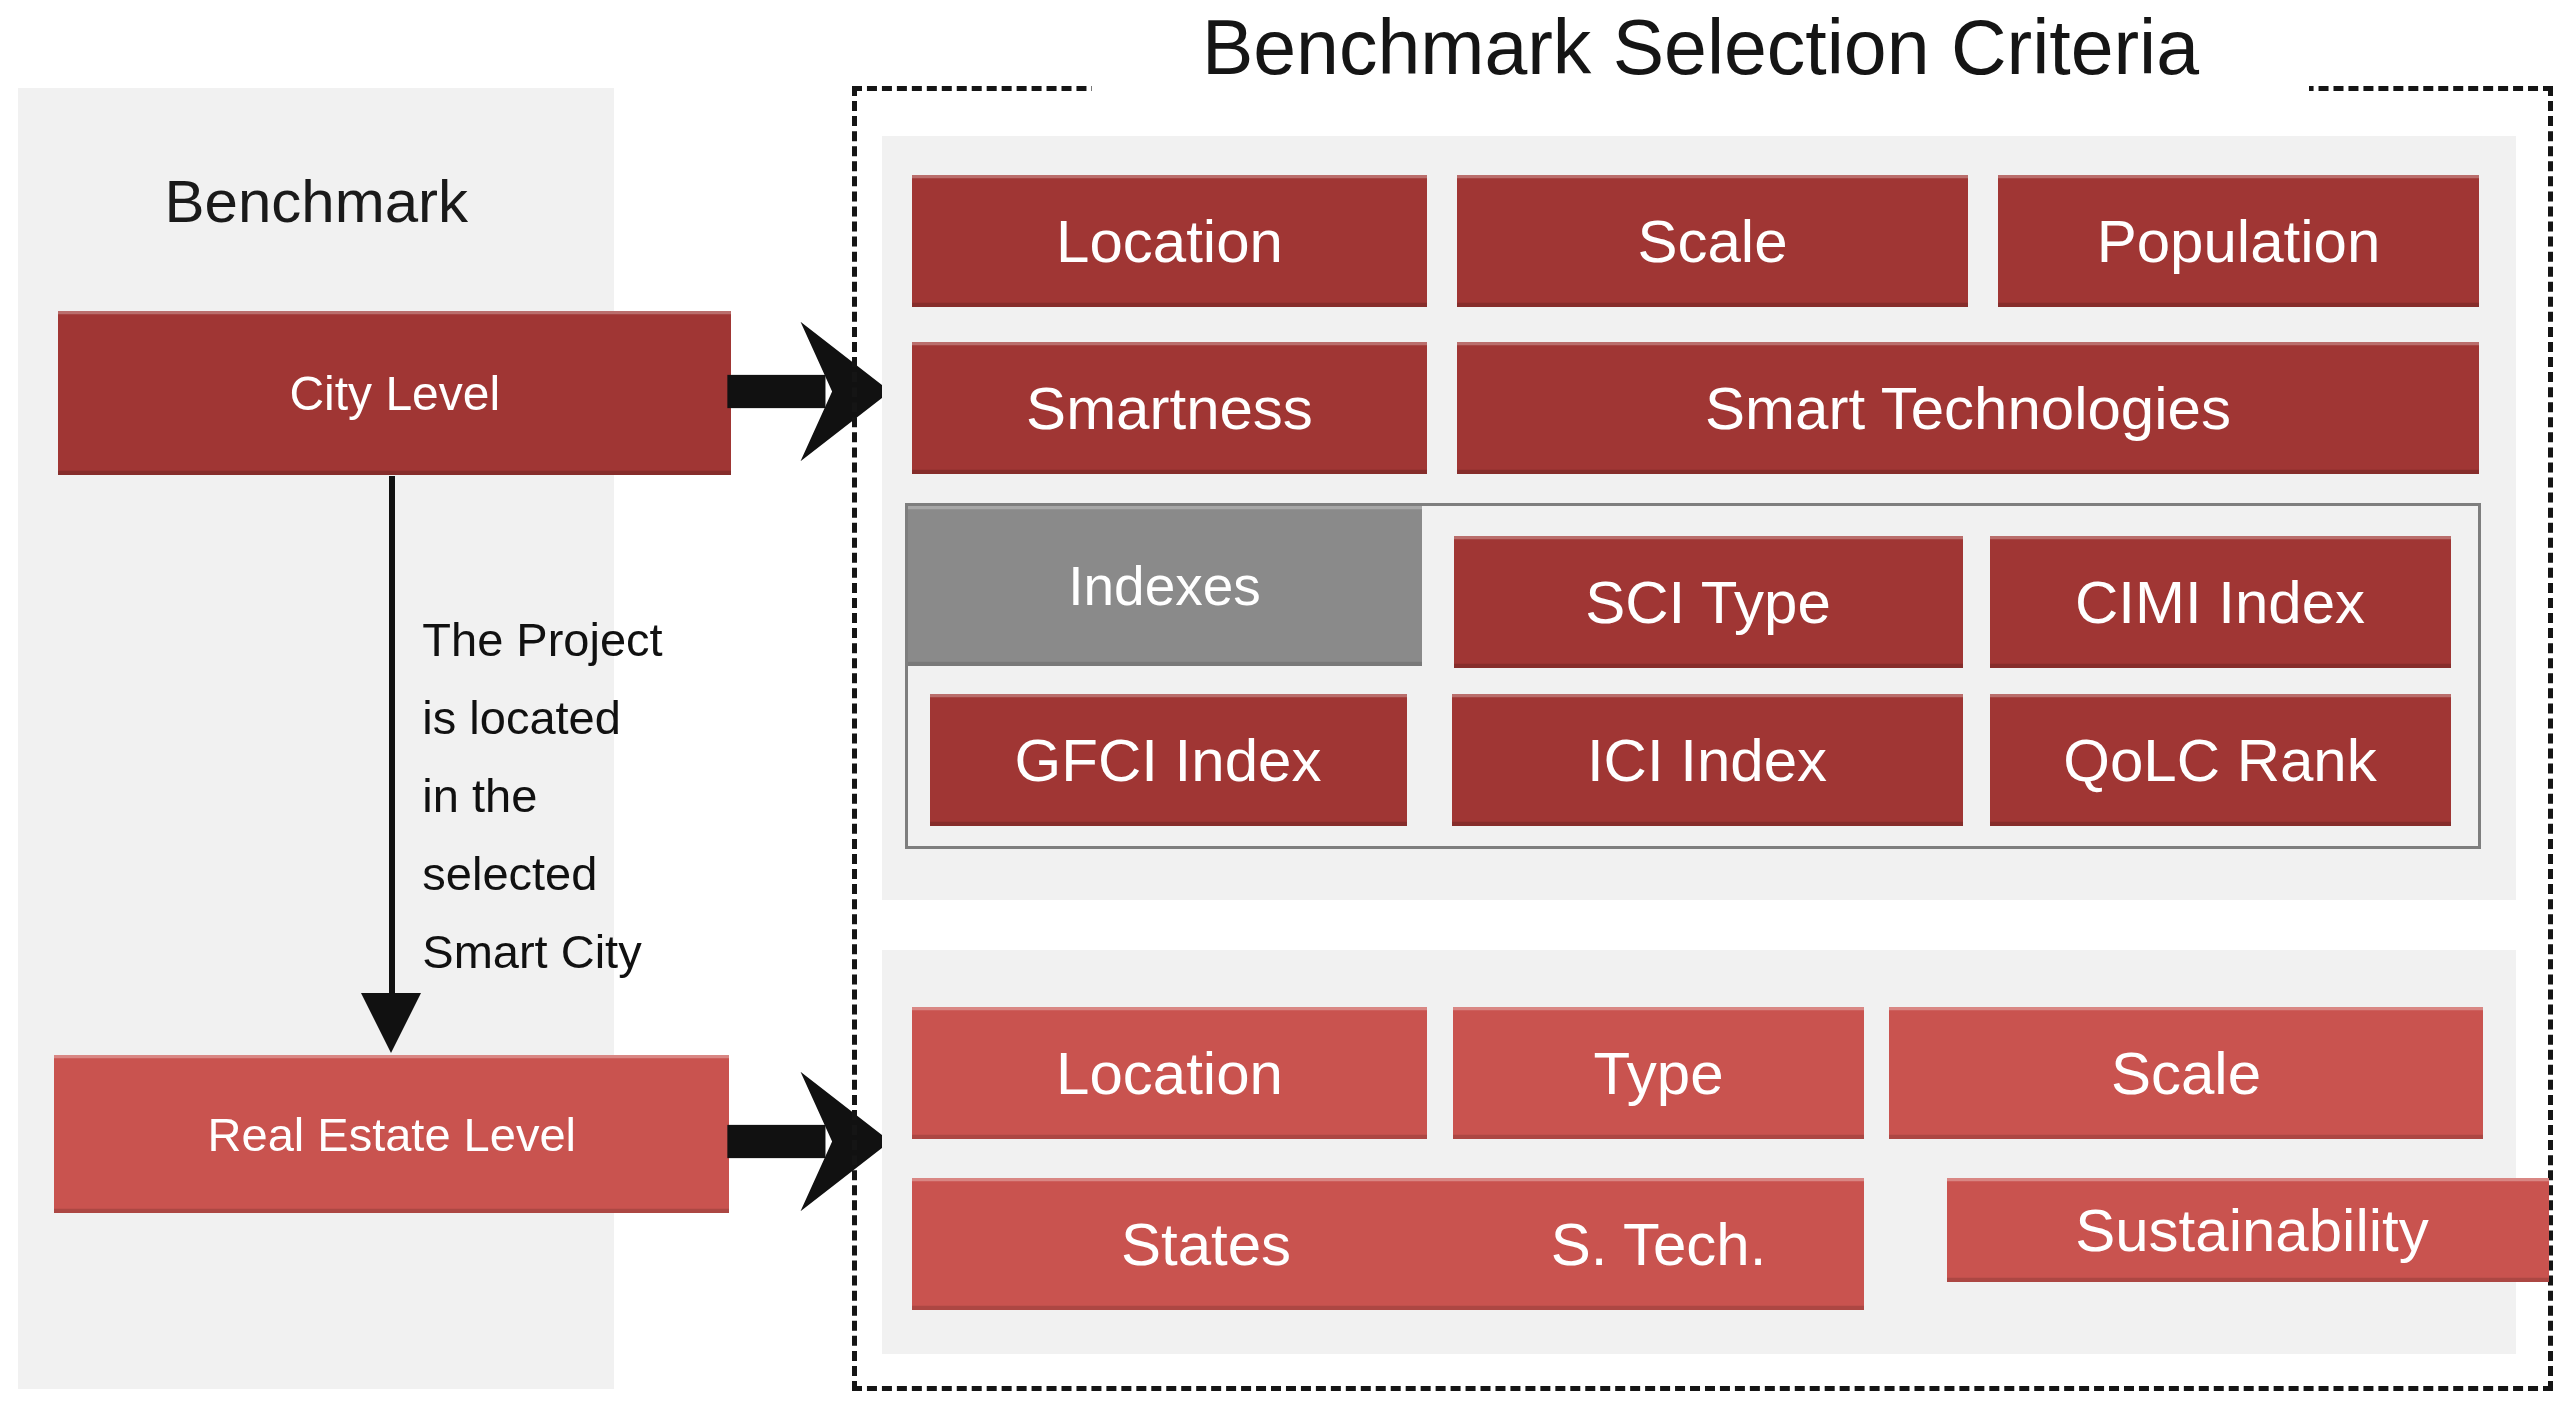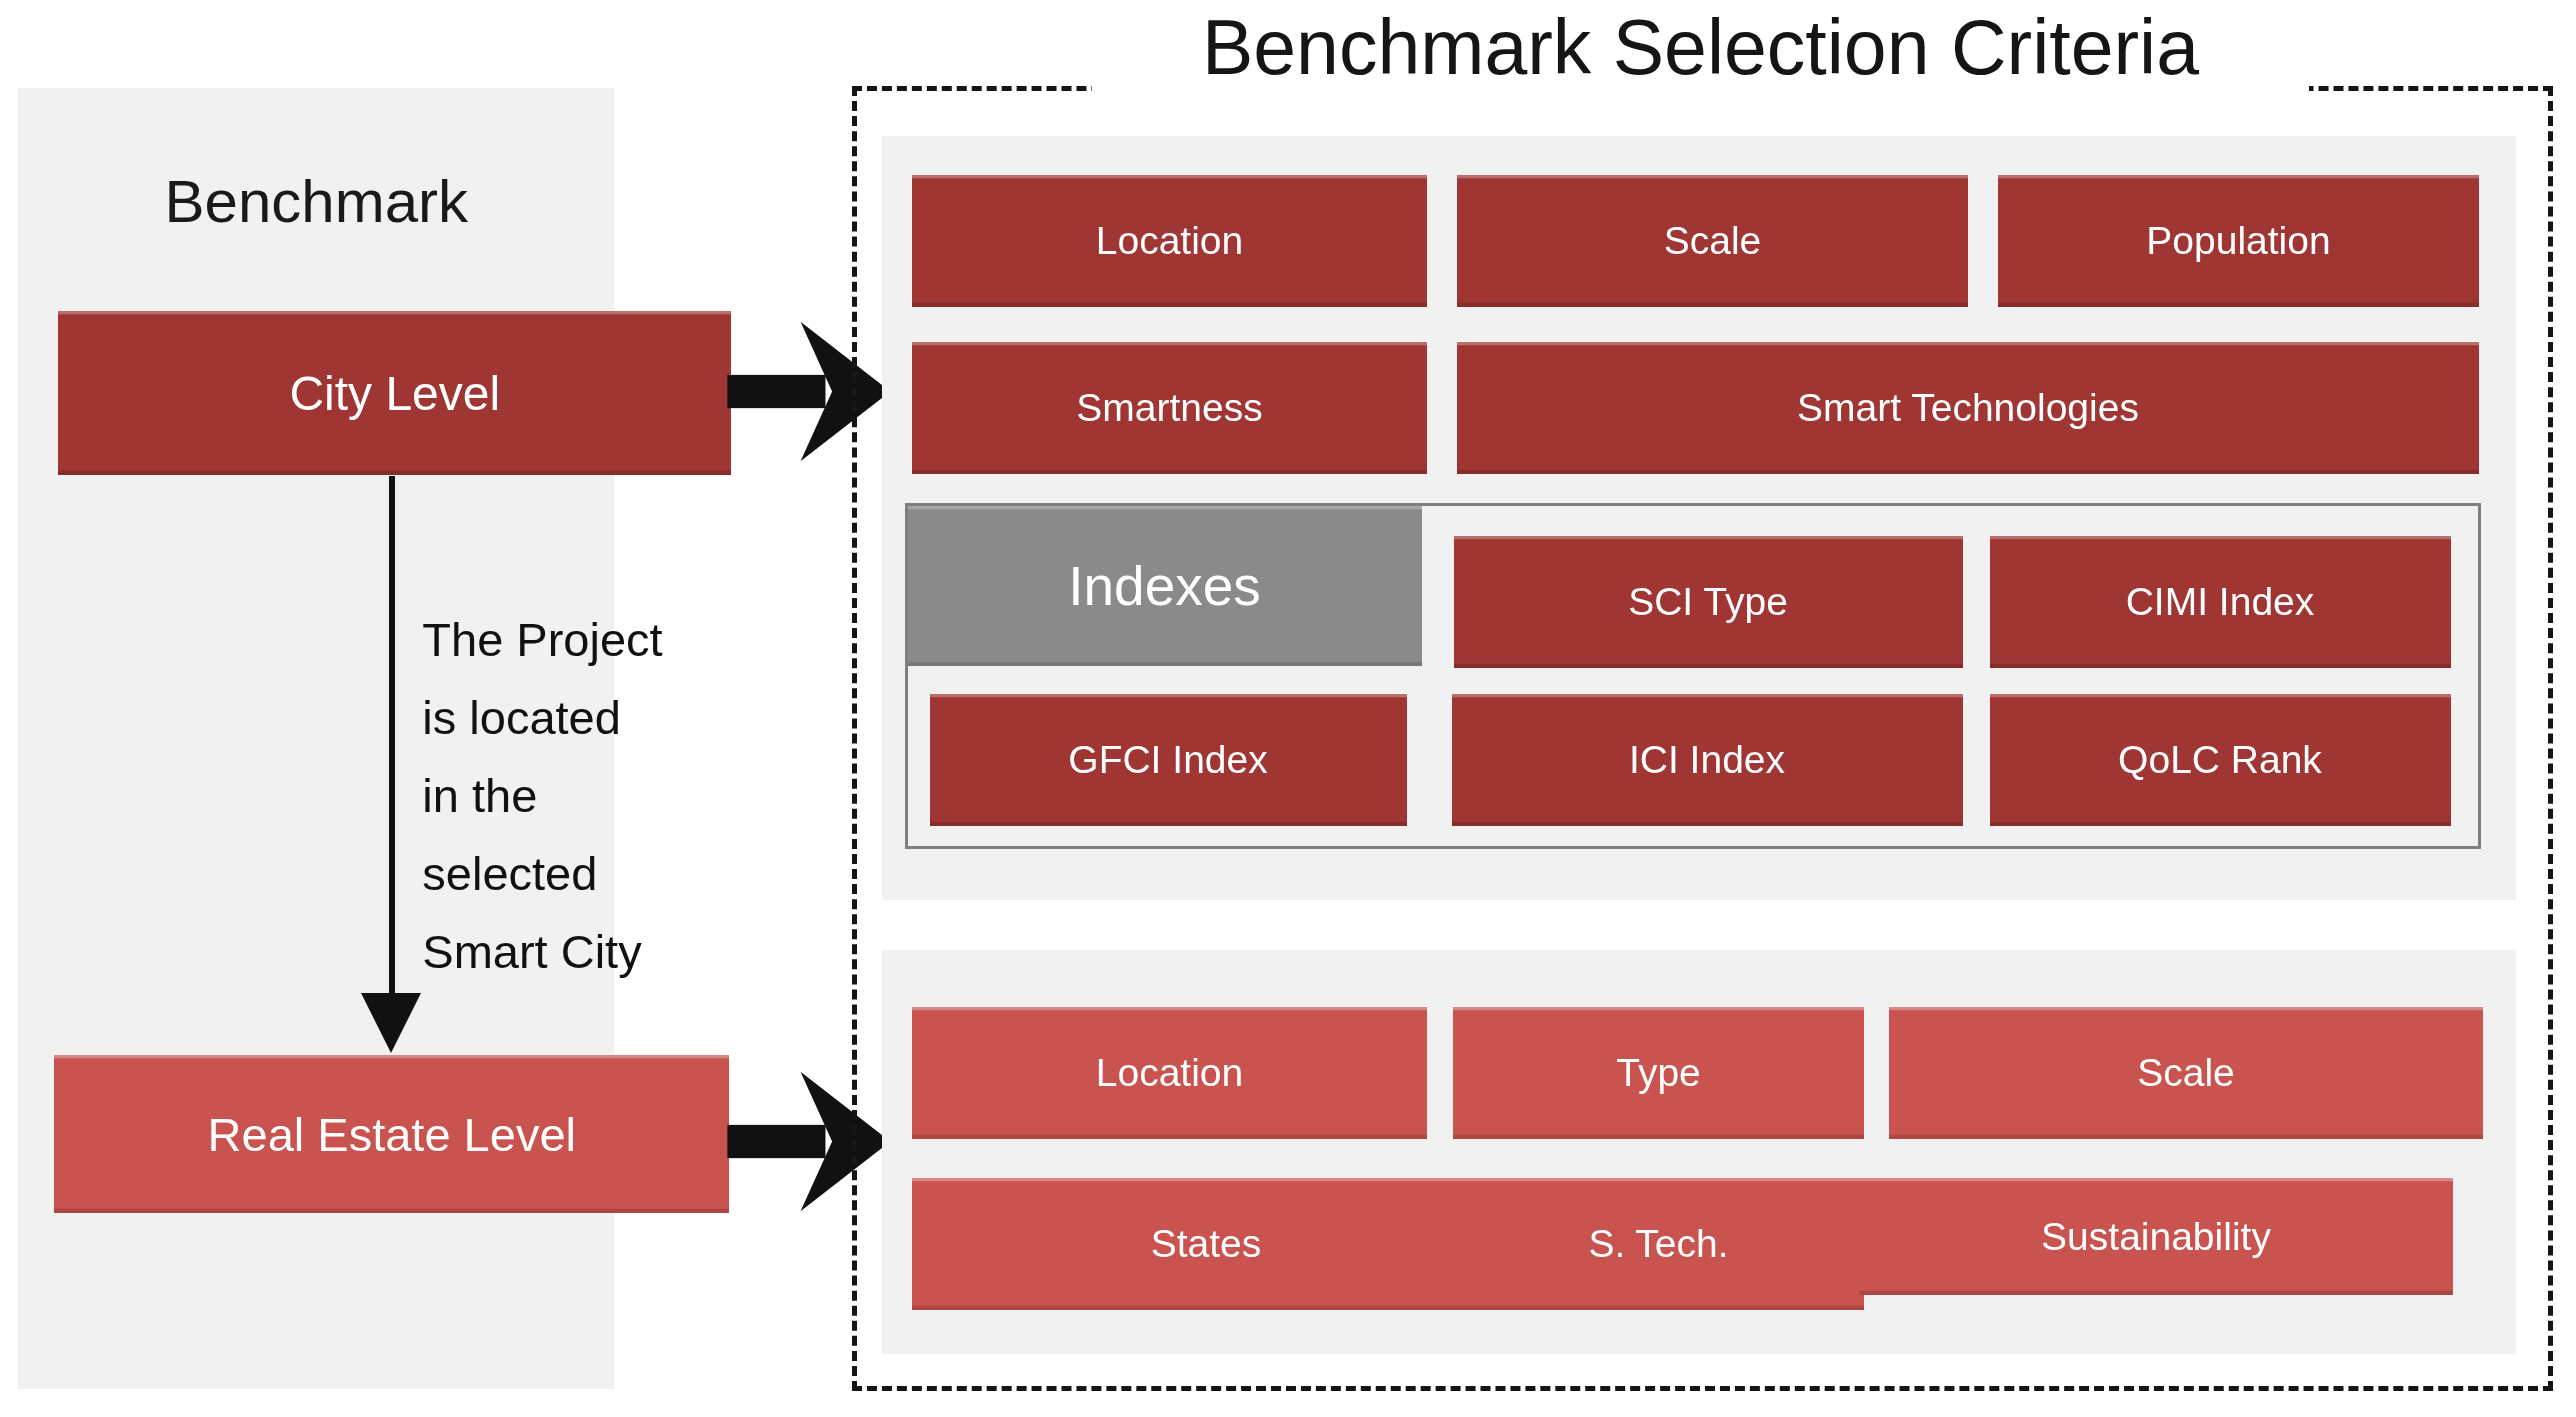--- a/index.html
+++ b/index.html
@@ -26,21 +26,21 @@
     box-shadow:inset 0 3.3px 0 rgba(255,255,255,.28), inset 0 -4.2px 0 rgba(0,0,0,.16);
   }
   .light{
     background:var(--light-red);
     box-shadow:inset 0 3.3px 0 rgba(255,255,255,.30), inset 0 -4.2px 0 rgba(0,0,0,.14);
   }
   .grayb{
     background:var(--gray-box);
     box-shadow:inset 0 3.3px 0 rgba(255,255,255,.25), inset 0 -4.2px 0 rgba(0,0,0,.12);
   }
-  .crit{font-size:39px;}
+  .crit{font-size:60px;}
   .titleText{
     position:absolute;left:1092px;top:0;width:1217px;height:95px;
     background:#ffffff;display:flex;align-items:center;justify-content:center;
     font-size:77px;color:var(--ink);white-space:nowrap;
   }
   .benchTitle{
     position:absolute;left:0;top:79px;width:100%;text-align:center;
     font-size:60px;color:#1a1a1a;
   }
   .dashedBox{
@@ -151,19 +151,19 @@
     <div class="box light crit" style="left:1007px;top:57px;width:594px;height:132px;">
       <span>Scale</span>
     </div>
 
     <div class="box light crit" style="left:30px;top:228px;width:588px;height:132px;">
       <span>States</span>
     </div>
     <div class="box light crit" style="left:571px;top:228px;width:411px;height:132px;">
       <span>S. Tech.</span>
     </div>
-    <div class="box light crit" style="left:977px;top:228px;width:594px;height:117px;">
+    <div class="box light crit" style="left:1065px;top:228px;width:594px;height:104px;padding-left:8px;">
       <span>Sustainability</span>
     </div>
   </div>
 
 </div>
 
 
 </body></html>

